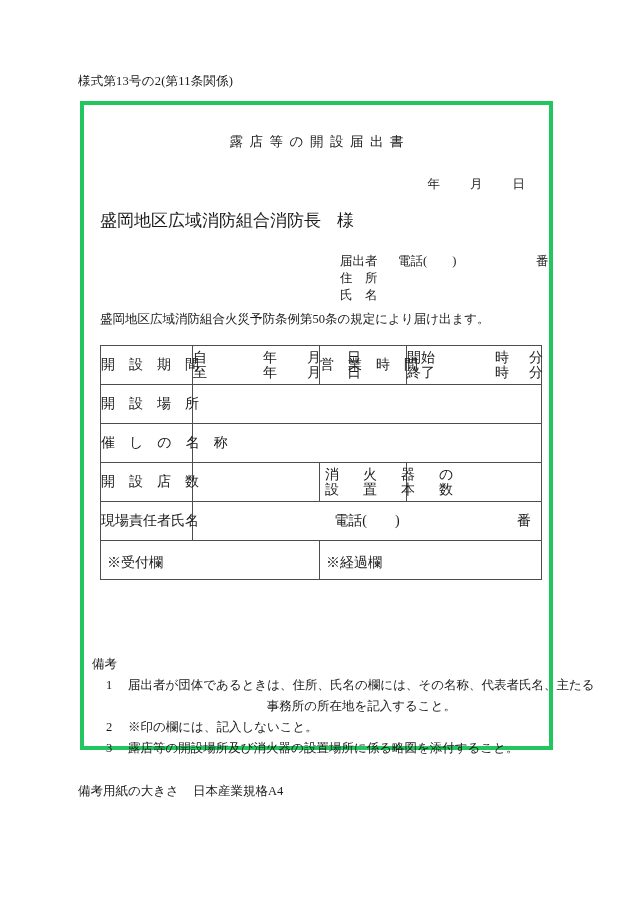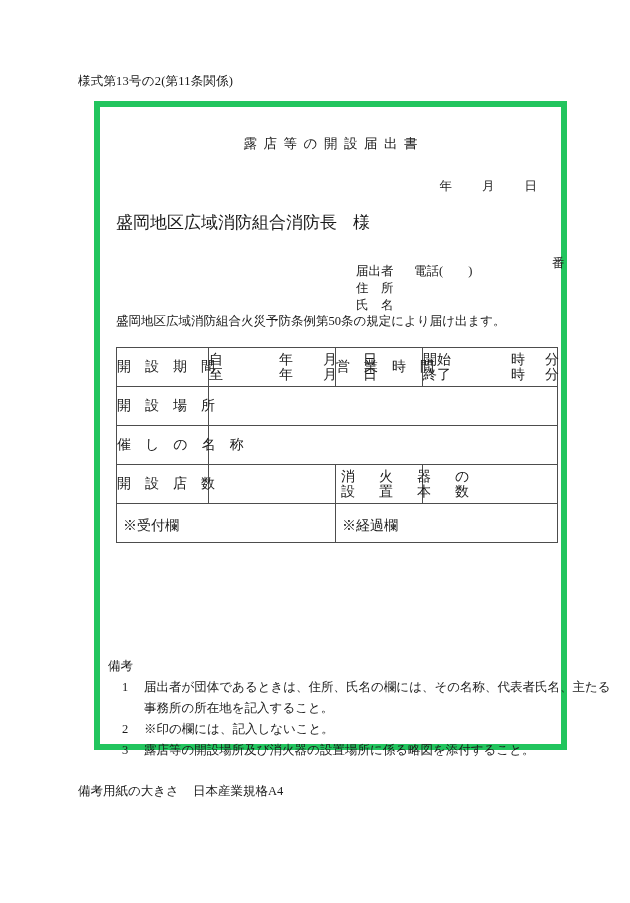--- a/index.html
+++ b/index.html
@@ -24,24 +24,24 @@
   .form-no {
     position: absolute;
     left: 78px; top: 73px;
     font-size: 12.5px;
     letter-spacing: 0.2px;
     white-space: nowrap;
   }
   
   .outer-box {
     position: absolute;
-    left: 94px; top: 101px;
+    left: 80px; top: 101px;
     width: 473px;  
     height: 649px; 
-    border: 6px solid #22c55e;
+    border: 4px solid #22c55e;
     box-sizing: border-box;
     background: #fff;
   }
   .inner {
     position: relative;
     width: 100%;
     height: 100%;
   }
   
   .doc-title {
@@ -77,21 +77,21 @@
   
   .submitter {
     position: absolute;
     left: 256px;
     top: 148px;
     font-size: 12.5px;
     line-height: 17px;
     white-space: nowrap;
   }
   .submitter .row { display: block; position: relative; height: 17px; }
-  .sb-label { display: inline-block; width: 58px; margin-top: 8px; }
+  .sb-label { display: inline-block; width: 58px; }
   .sb-tel { display: inline-block; }
   .sb-ban { position: absolute; left: 196px; }
   
   .statement {
     position: absolute;
     left: 16px;
     top: 206px;
     font-size: 12.5px;
     white-space: nowrap;
   }
@@ -179,21 +179,21 @@
     position: absolute;
     left: 8px;
     top: 549px;
     font-size: 12.5px;
     line-height: 21px;
     white-space: nowrap;
   }
   .notes .head { display: block; }
   .notes .item { display: block; padding-left: 14px; }
   .notes .num { display: inline-block; width: 22px; }
-  .notes .cont { display: block; padding-left: 36px; }
+  .notes .cont { display: block; padding-left: 36px; text-align: center; }
   
   .footer {
     position: absolute;
     left: 78px;
     top: 783px;
     font-size: 12.5px;
     white-space: nowrap;
   }
   .footer .f2 { }
   .footer .f3 { margin-left: 14px; margin-top: 48px; }
@@ -271,20 +271,29 @@
           <tr>
             <td class="lbl">開　設　店　数</td>
             <td class="cell-pad"></td>
             <td class="lbl2">
               <span class="l">消　火　器　の</span>
               <span class="l">設　置　本　数</span>
             </td>
             <td class="cell-pad"></td>
           </tr>
           <tr>
+            <td class="lbl">現場責任者氏名</td>
+            <td colspan="3">
+              <div class="tel-row">
+                <span class="tel">電話(　　)</span>
+                <span class="ban">番</span>
+              </div>
+            </td>
+          </tr>
+          <tr>
             <td class="box-cell" colspan="2">
               <span class="t">※受付欄</span>
             </td>
             <td class="box-cell" colspan="2">
               <span class="t">※経過欄</span>
             </td>
           </tr>
         </tbody>
       </table>
 

